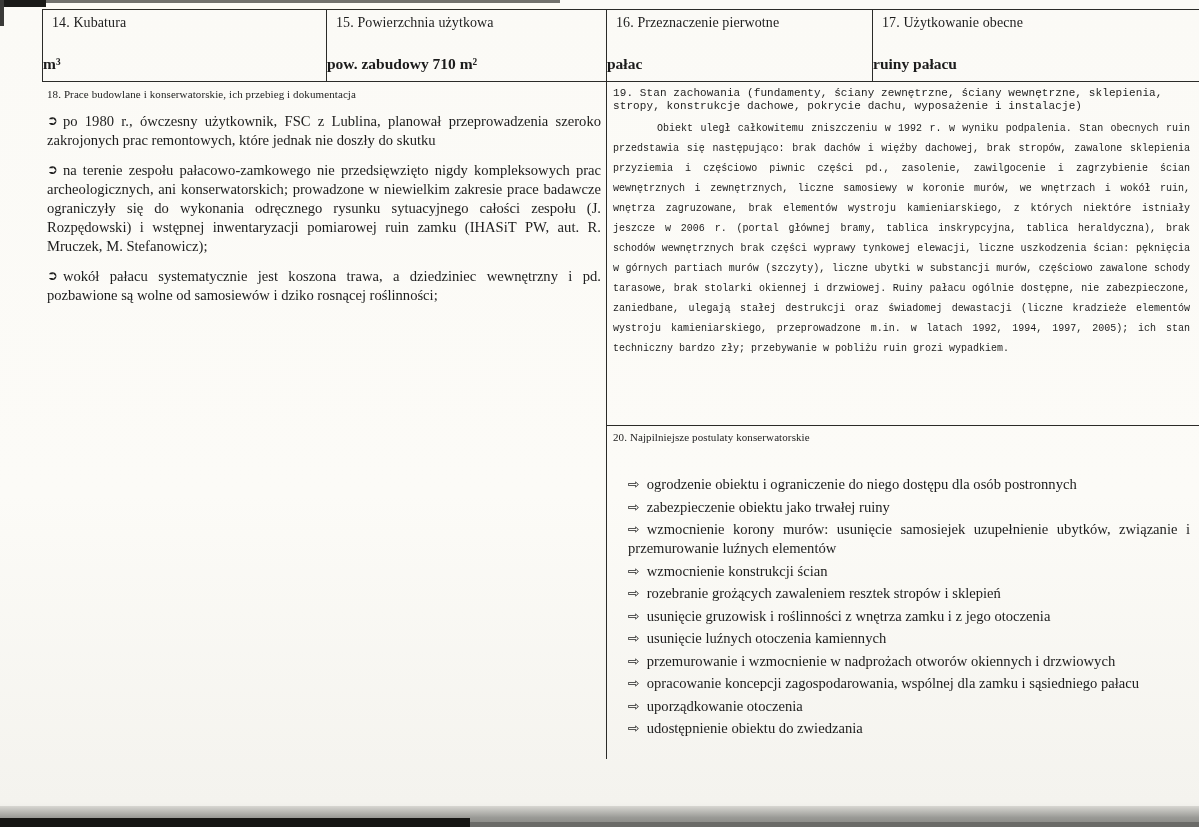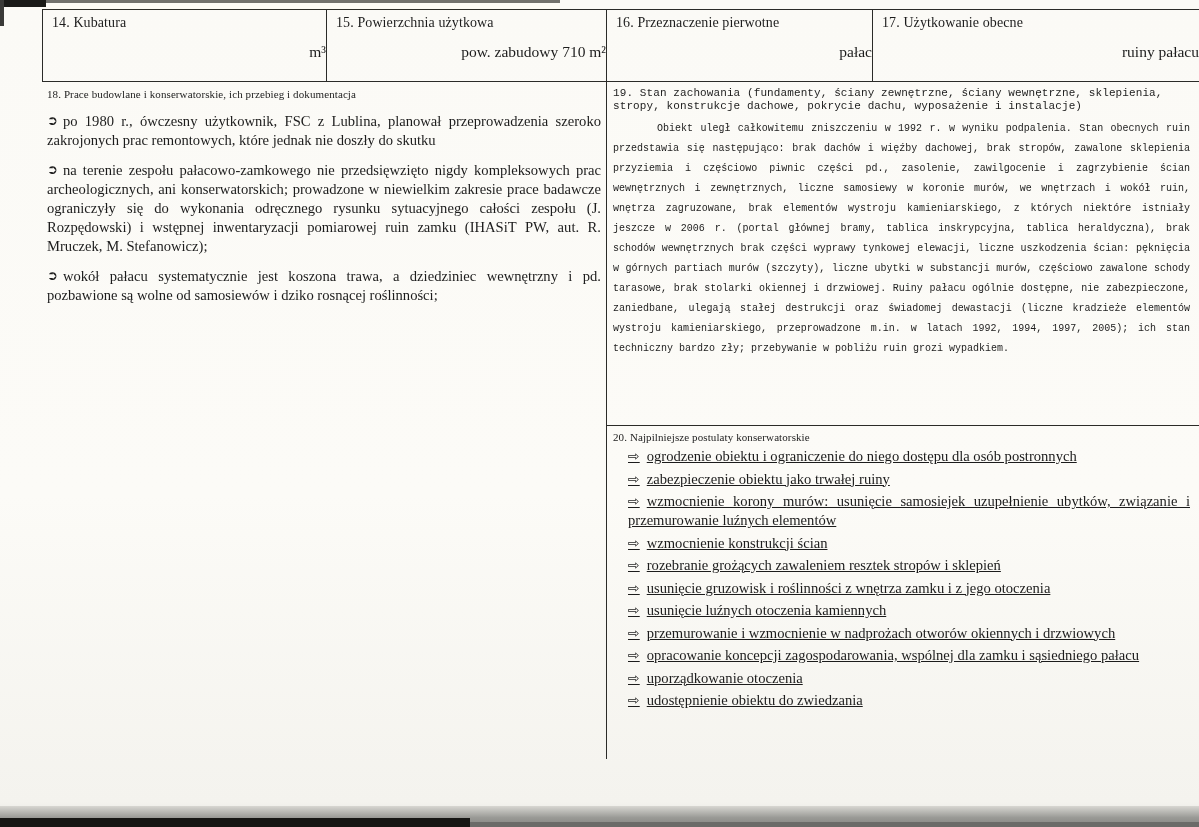--- a/index.html
+++ b/index.html
@@ -20,40 +20,40 @@
   .edge-bottom{position:absolute;left:0;bottom:0;width:1199px;height:21px;
     background:linear-gradient(180deg,#d8d7d2 0%,#9a9a96 55%,#83837f 100%);}
   .edge-bottom-dark{position:absolute;left:0;bottom:0;width:470px;height:9px;background:#161614;}
   .edge-bottom-mid{position:absolute;left:470px;bottom:0;width:729px;height:5px;background:#6b6b68;}
 
   .line{position:absolute;background:#2b2b28;}
 
   
   .cell{position:absolute;top:10px;height:71px;}
   .cell-label{font-size:14px;padding:5px 0 0 9px;letter-spacing:0.1px;}
-  .cell-value{font-size:15.5px;text-align:right;margin-top:12px;}
+  .cell-value{font-size:15.5px;text-align:left;margin-top:24px;font-weight:bold;}
 
   
   .sec-header{font-size:11px;line-height:13px;letter-spacing:0.1px;}
   .sec18{position:absolute;left:47px;top:88px;width:554px;}
   .sec19{position:absolute;left:613px;top:87px;width:577px;font-family:Liberation Mono, monospace;}
   .sec20{position:absolute;left:613px;top:431px;width:577px;}
 
   .bullet-item{
     font-size:14.6px;line-height:19px;text-align:justify;margin-top:11px;
   }
   .bullet-glyph{
     font-family:"DejaVu Sans",sans-serif;font-size:13px;margin-right:5px;
     position:relative;top:-1px;
   }
   .para19{
     font-size:10px;line-height:20px;text-align:justify;margin-top:6px;
     text-indent:44px;
   }
-  .postulate-list{margin-top:3px;padding-left:15px;text-decoration:underline;}
+  .postulate-list{margin-top:31px;padding-left:15px;}
   .postulate-item{
     font-size:14.6px;line-height:19px;text-align:justify;margin-bottom:3.5px;
   }
   .arrow-glyph{
     font-family:"DejaVu Sans",sans-serif;font-size:14px;margin-right:7px;
   }
 </style>
 </head>
 <body>
 

